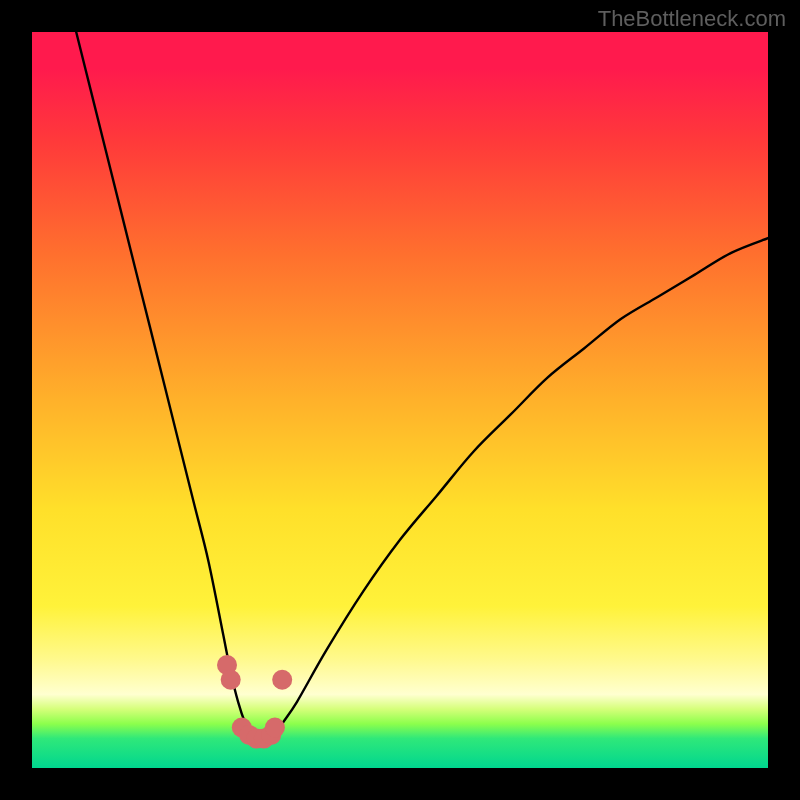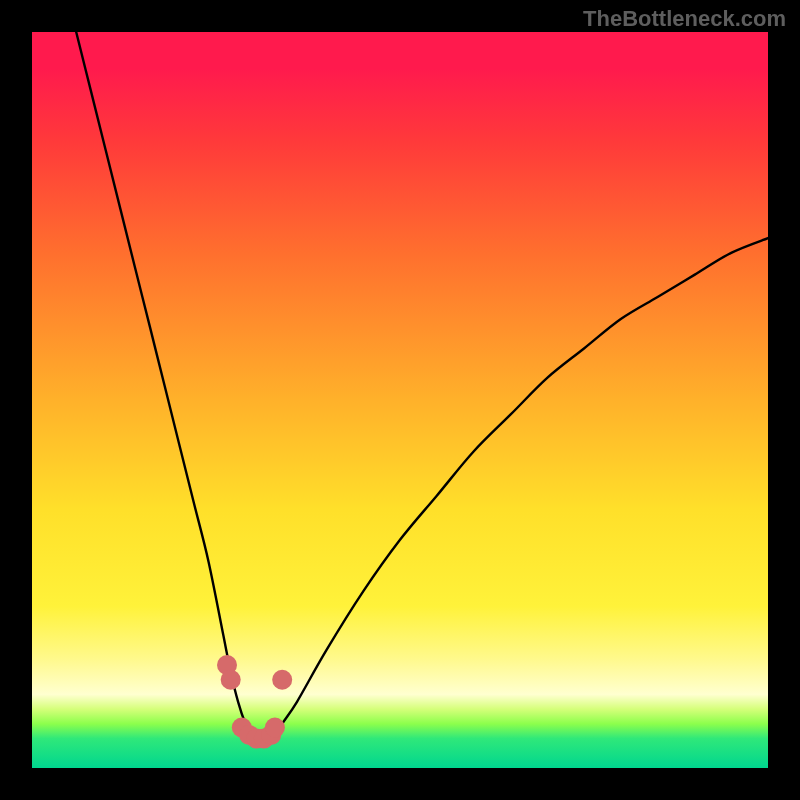--- a/index.html
+++ b/index.html
@@ -47,21 +47,21 @@
       #00d68f 100%
     );
   }
   .watermark {
     position: absolute;
     top: 6px;
     right: 14px;
     color: #5e5e5e;
     font-size: 22px;
     letter-spacing: 0px;
-    font-weight: 700;
+    font-weight: 400;
     user-select: none;
   }
   svg.curve {
     position: absolute;
     inset: 0;
     width: 100%;
     height: 100%;
   }
 </style>
 </head>

